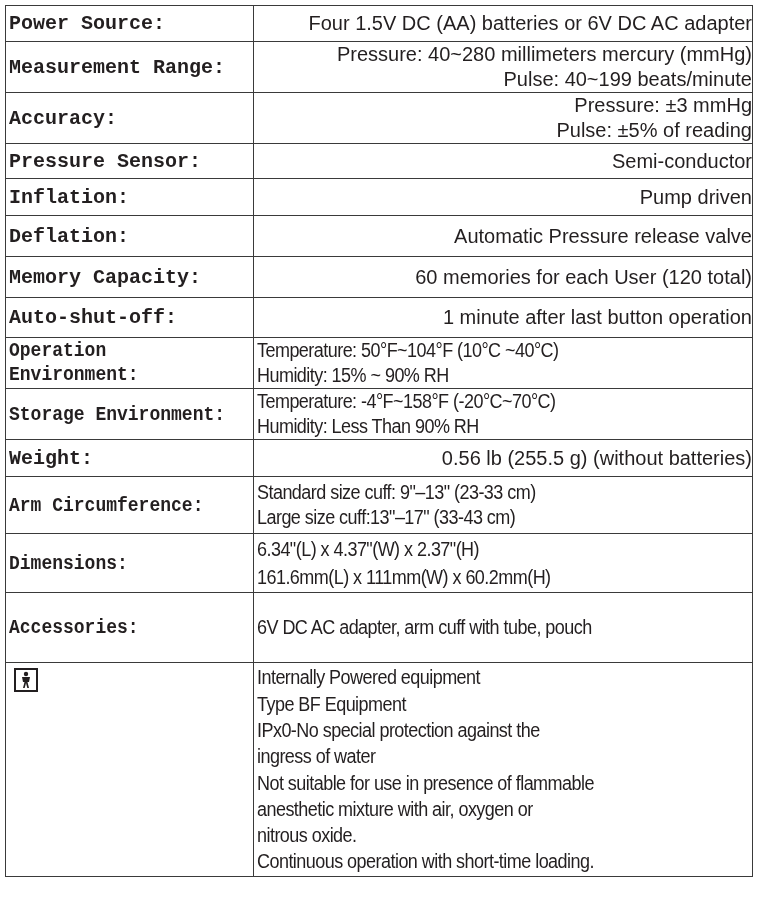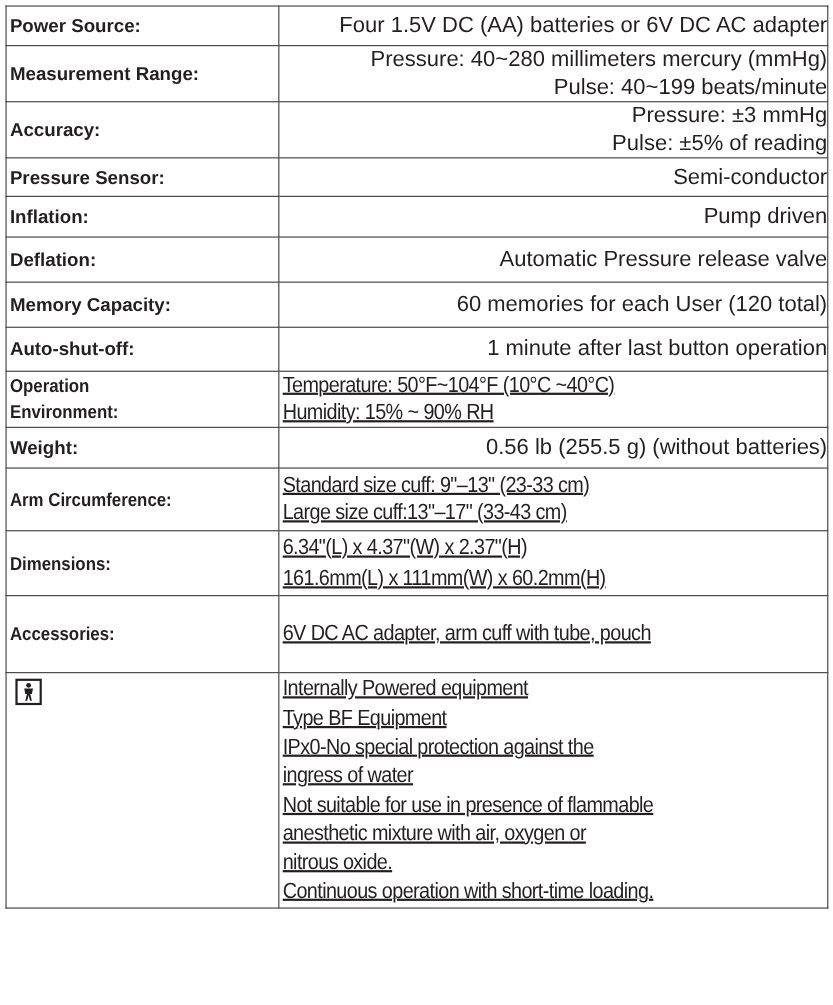--- a/index.html
+++ b/index.html
@@ -14,35 +14,34 @@
     .spec-table td {
       border: 1.5px solid #3a3a3a;
       padding: 0 0 0 3px;
       vertical-align: middle;
       line-height: 25px;
       overflow: hidden;
     }
     .spec-table col.c1 { width: 248px; }
     .spec-table col.c2 { width: 499px; }
     .label {
-      font-family: Liberation Sans, sans-serif;
+      font-family: Liberation Mono, monospace;
       font-weight: bold;
-      font-size: 17px;
+      font-size: 20px;
     }
     .value {
       font-family: "Liberation Sans", sans-serif;
       font-size: 20px;
       text-align: right;
     }
     .narrow {
       font-family: "Liberation Sans", sans-serif;
       font-size: 20px;
       letter-spacing: -0.6px;
       transform-origin: left center;
-      text-decoration: underline;
     }
     .narrow .ln, .value .ln { display: block; white-space: nowrap; }
     .narrow .ln { transform: scaleX(0.9); transform-origin: left center; }
     .label-narrow { transform: scaleX(0.9); transform-origin: left center; display: inline-block; white-space: nowrap; }
     .icon-cell { vertical-align: top !important; padding-top: 3px !important; padding-left: 8px !important; }
     .bf-icon {
       display: inline-block; width: 24px; height: 24px;
       border: 2px solid #231f20; box-sizing: border-box;
       position: relative; margin-top: 2px;
     }
@@ -110,20 +109,27 @@
     <tr style="height:50px">
       <td class="label" style="line-height:24px">
         <span class="label-narrow" style="display:block">Operation</span>
         <span class="label-narrow" style="display:block">Environment:</span>
       </td>
       <td class="narrow">
         <span class="ln">Temperature: 50°F~104°F (10°C ~40°C)</span>
         <span class="ln">Humidity: 15% ~ 90% RH</span>
       </td>
     </tr>
+    <tr style="height:50px">
+      <td class="label"><span class="label-narrow">Storage Environment:</span></td>
+      <td class="narrow">
+        <span class="ln">Temperature: -4°F~158°F (-20°C~70°C)</span>
+        <span class="ln">Humidity: Less Than 90% RH</span>
+      </td>
+    </tr>
     <tr style="height:37px">
       <td class="label">Weight:</td>
       <td class="value">
           <span class="ln">0.56 lb (255.5 g) (without batteries)</span>
         </td>
     </tr>
     <tr style="height:57px">
       <td class="label"><span class="label-narrow">Arm Circumference:</span></td>
       <td class="narrow">
         <span class="ln">Standard size cuff: 9"–13" (23-33 cm)</span>

